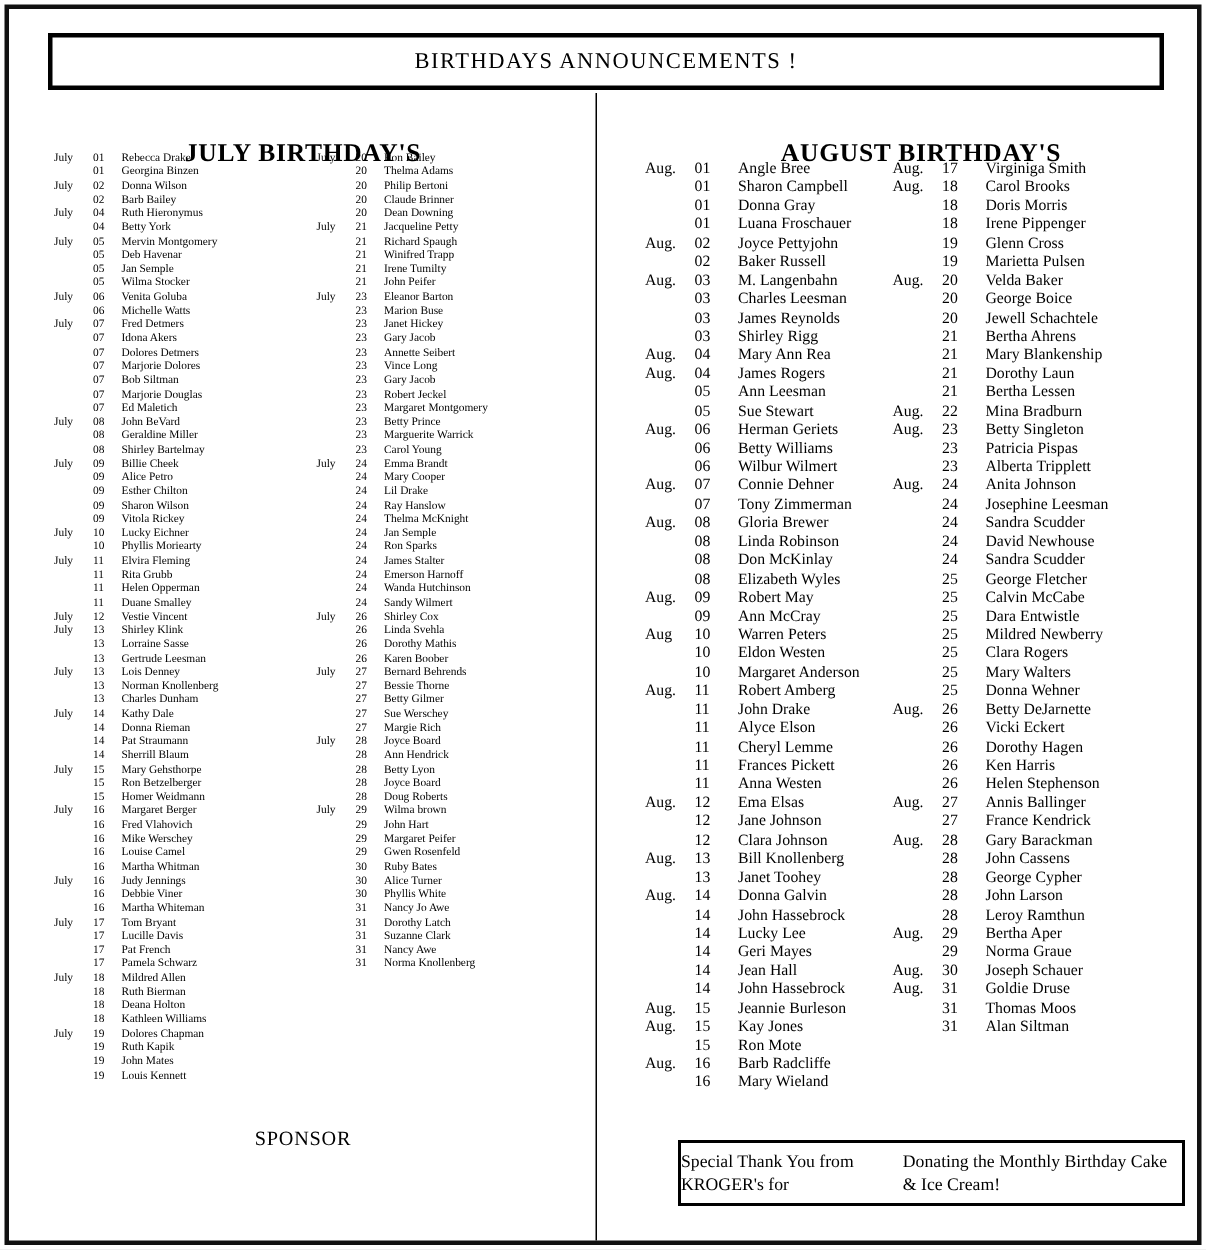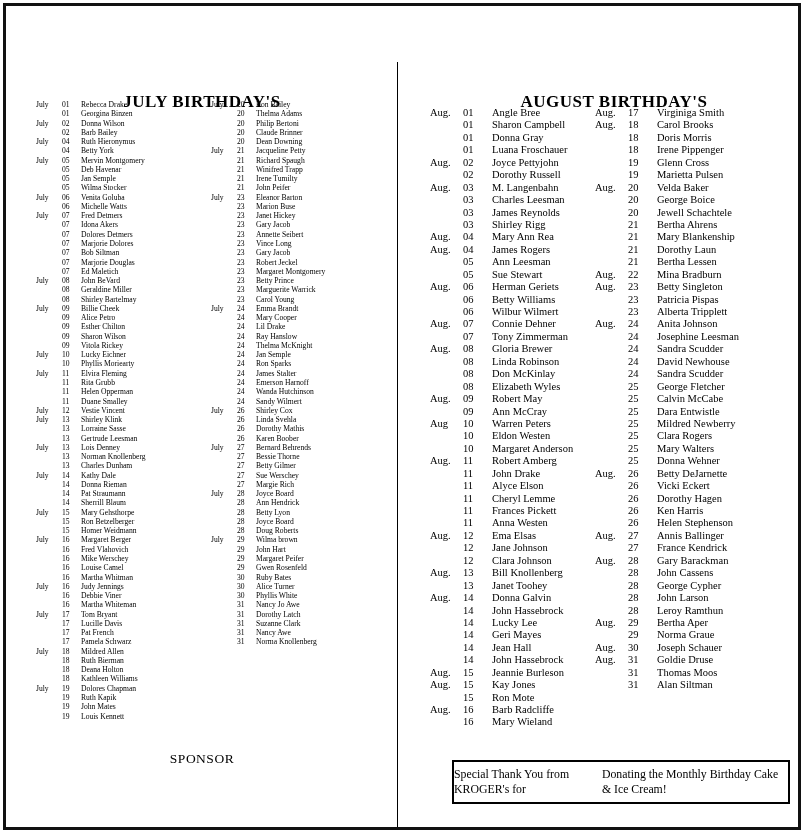--- a/index.html
+++ b/index.html
@@ -40,20 +40,23 @@
     border:2px solid #000; display:flex; flex-direction:row;
     align-items:center; justify-content:center; gap:3px; font-size:11.8px;
   }
 </style>
 </head>
 <body>
 
 <div class="page">
   <div class="outer-border"></div>
 
+  <div class="banner">
+    <span>BIRTHDAYS ANNOUNCEMENTS !</span>
+  </div>
 
   <div class="divider"></div>
 
   <h2 class="heading july-h">JULY BIRTHDAY'S</h2>
   <div id="jul1" class="list jul">
       <div class="row">
         <span class="m">July</span>
         <span class="d">01</span>
         <span class="n">Rebecca Drake</span>
       </div>
@@ -713,21 +716,21 @@
         <span class="n">Luana Froschauer</span>
       </div>
       <div class="row">
         <span class="m">Aug.</span>
         <span class="d">02</span>
         <span class="n">Joyce Pettyjohn</span>
       </div>
       <div class="row">
         <span class="m"></span>
         <span class="d">02</span>
-        <span class="n">Dorothy Russell</span>
+        <span class="n">Baker Russell</span>
       </div>
       <div class="row">
         <span class="m">Aug.</span>
         <span class="d">03</span>
         <span class="n">M. Langenbahn</span>
       </div>
       <div class="row">
         <span class="m"></span>
         <span class="d">03</span>
         <span class="n">Charles Leesman</span>

